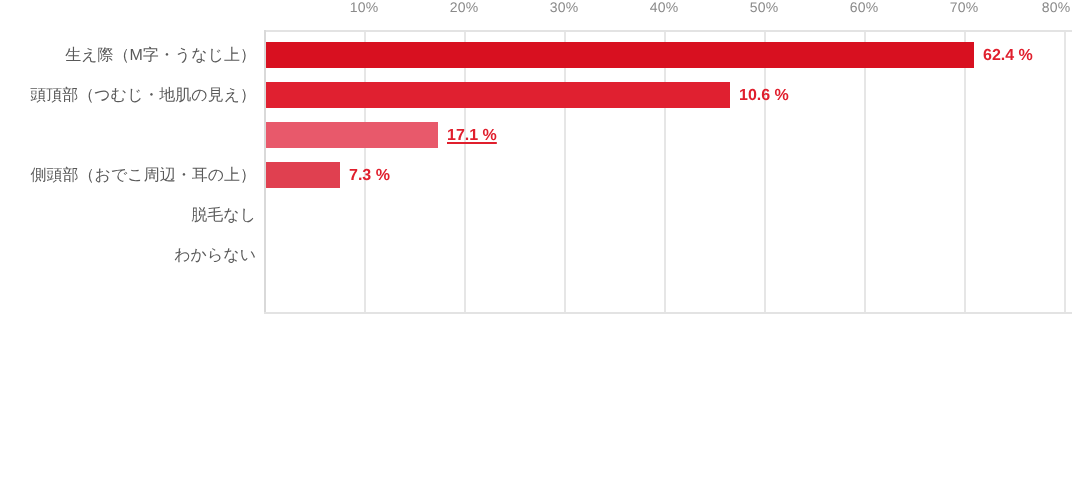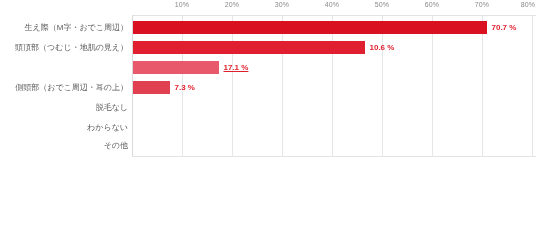--- a/index.html
+++ b/index.html
@@ -137,23 +137,23 @@
     <div class="gridline" style="left:250px"></div>
     <div class="gridline" style="left:300px"></div>
     <div class="gridline" style="left:350px"></div>
     <div class="gridline" style="left:400px"></div>
   </div>
 
   <div class="axis-yline"></div>
   <div class="axis-bottomline"></div>
 
   <div class="row" style="top:18px">
-    <span class="cat-label">生え際（M字・おでこ周辺）</span>
+    <span class="cat-label">生え際（M字・うなじ上）</span>
     <div class="bar" style="width: 353.5px; background: rgb(216, 16, 32); display: block;"></div>
-    <span class="bar-value" style="left: 491.5px;">70.7 %</span>
+    <span class="bar-value" style="left: 491.5px;">62.4 %</span>
   </div>
 
   <div class="row" style="top:38px">
     <span class="cat-label">頭頂部（つむじ・地肌の見え）</span>
     <div class="bar" style="width: 231.5px; background: rgb(224, 32, 48); display: block;"></div>
     <span class="bar-value" style="left: 369.5px;">10.6 %</span>
   </div>
 
   <div class="row" style="top:58px">
     <div class="bar" style="width: 85.5px; background: rgb(232, 89, 107); display: block;"></div>
@@ -171,19 +171,14 @@
 
     <span class="bar-value" style="left: 138px;"></span>
   </div>
 
   <div class="row" style="top:98px">
     <span class="cat-label">脱毛なし</span>
 
     <span class="bar-value" style="left: 138px;"></span>
   </div>
 
-  <div class="row" style="top:136px">
-    <span class="cat-label">その他</span>
-
-    <span class="bar-value" style="left: 138px;"></span>
-  </div>
 
 </div>
 
 </body></html>

